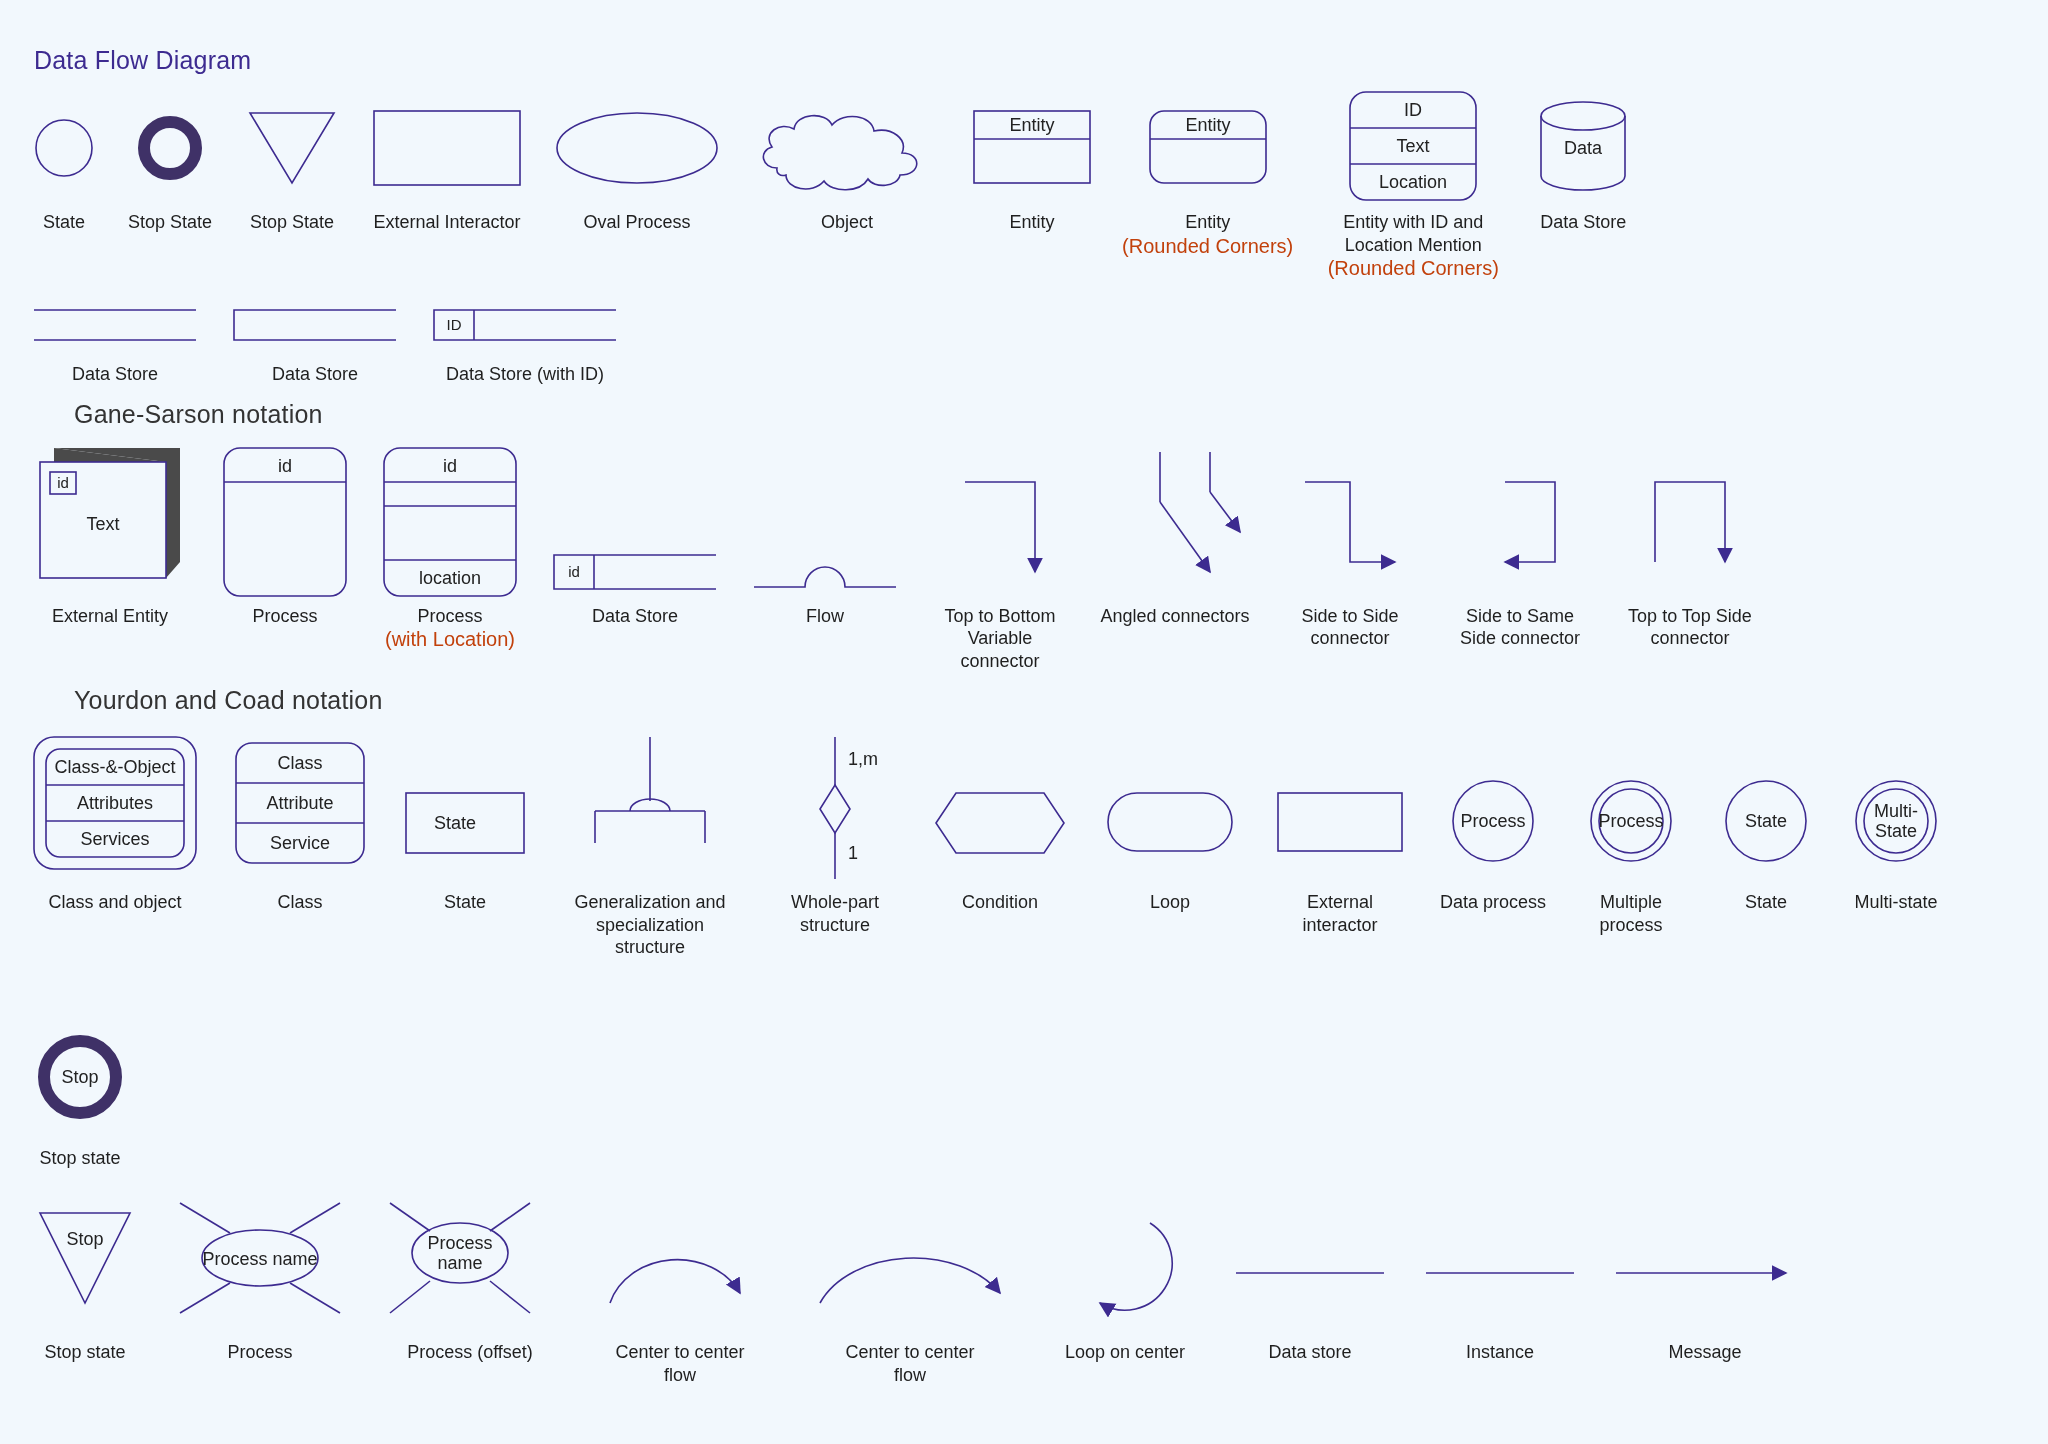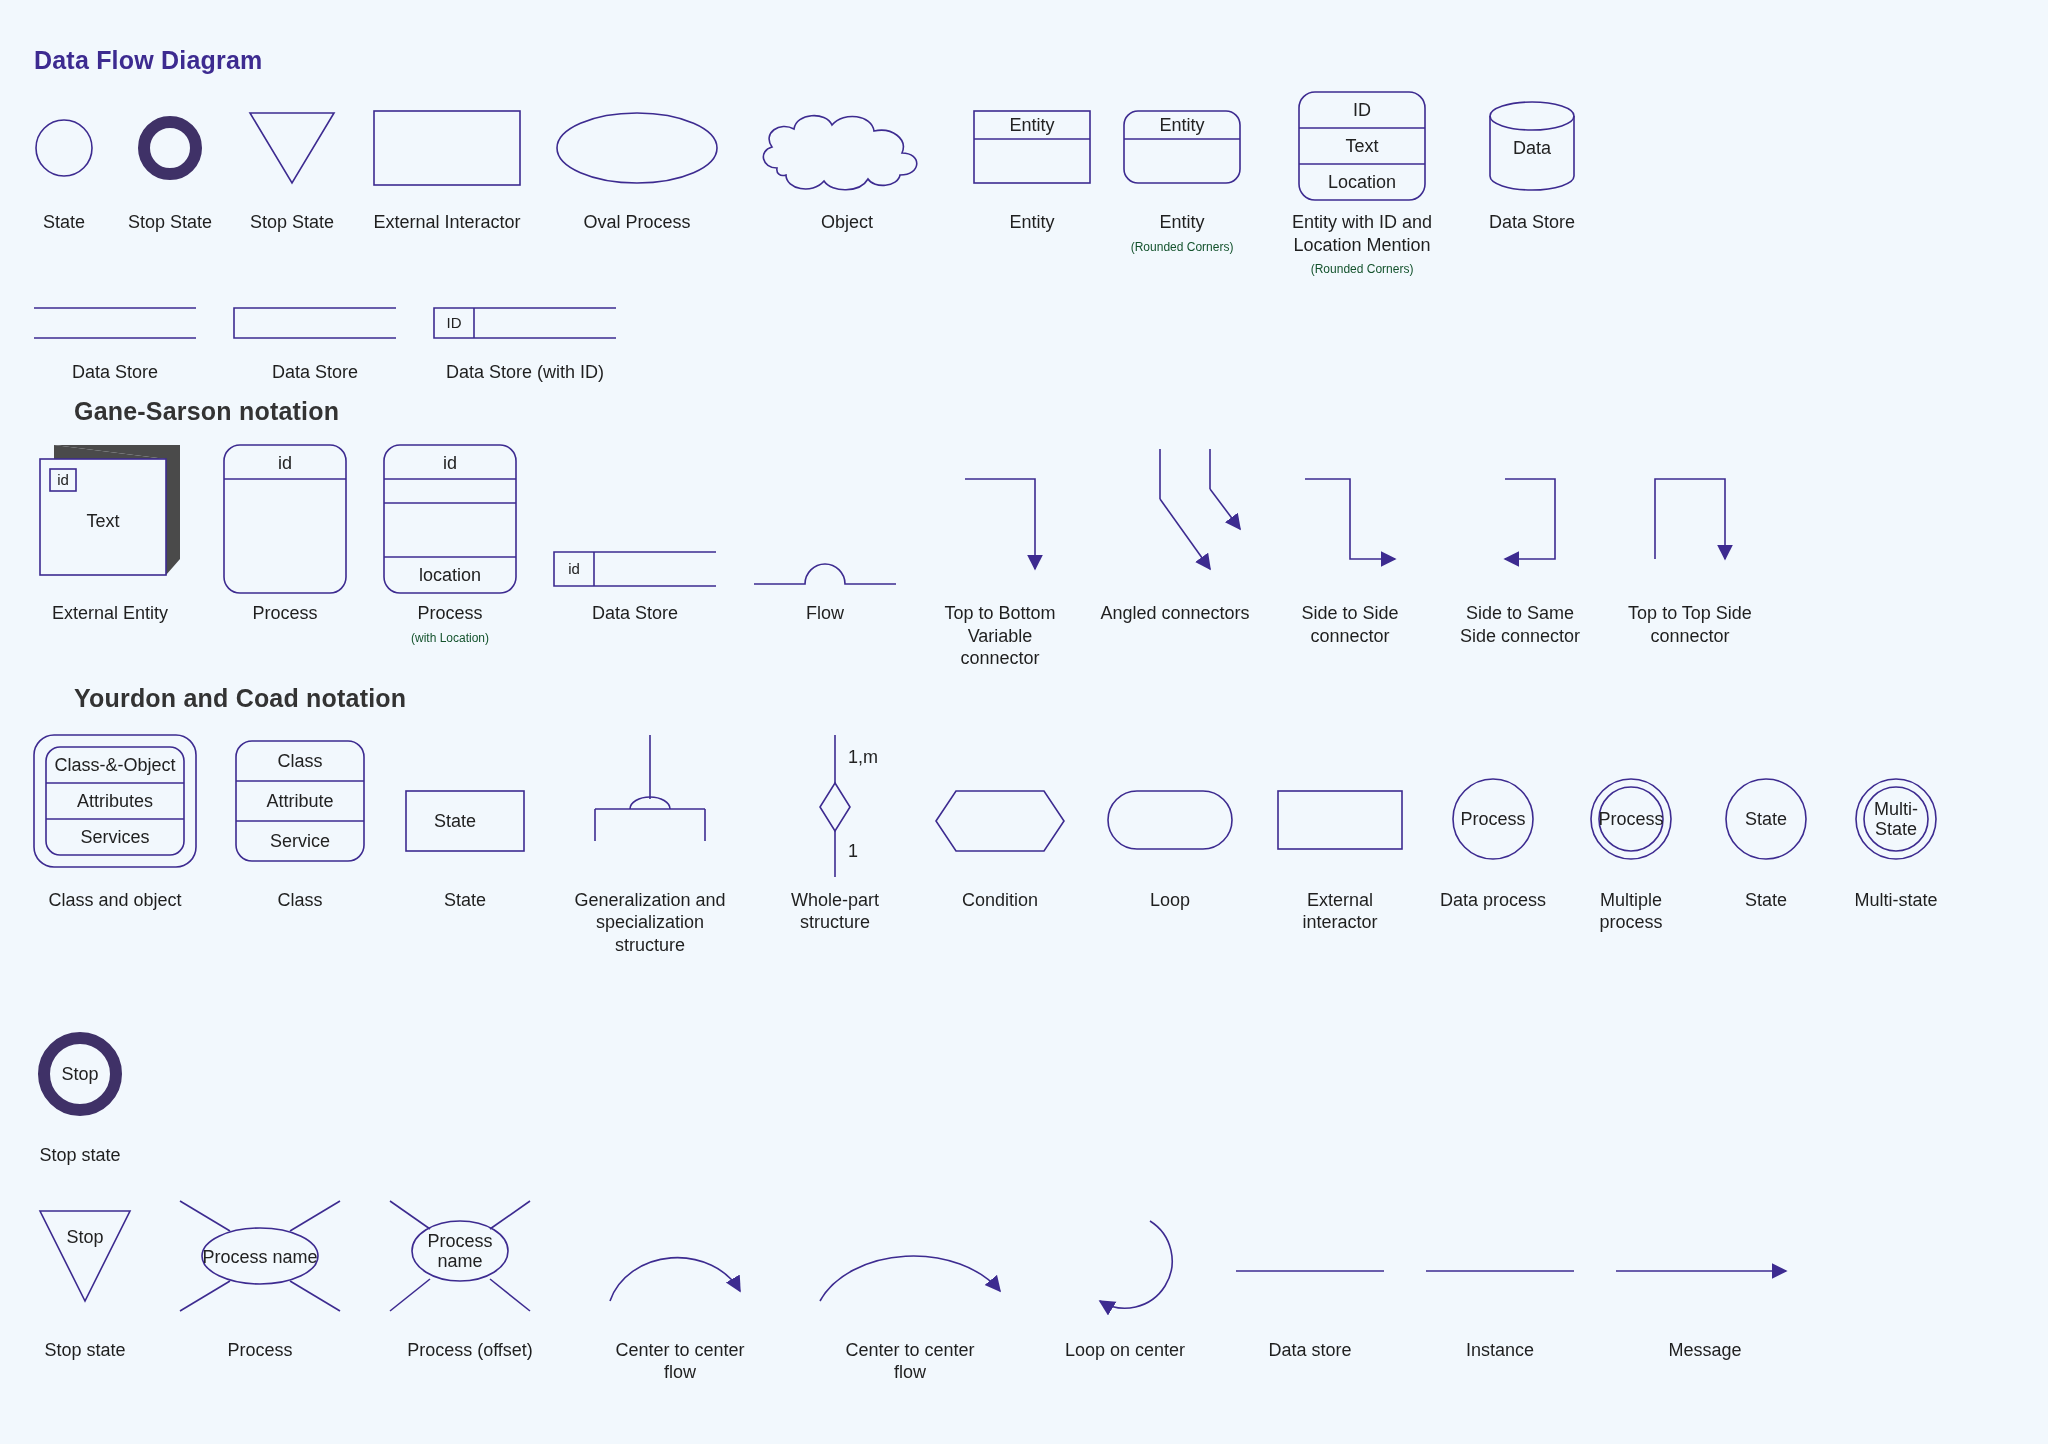--- a/index.html
+++ b/index.html
@@ -1,24 +1,24 @@
 <!DOCTYPE html>
 <html><head>
 <meta charset="utf-8">
 <style>
   html,body{margin:0;padding:0;background:#f2f8fd;font-family:"Segoe UI",Arial,sans-serif;color:#262626;}
   .page{box-sizing:border-box;width:2048px;min-height:1444px;padding:40px 30px 60px 30px;}
-  .section-title{font-size:25px;color:#3d2b90;margin:6px 0 18px 4px;letter-spacing:.2px;font-weight:bold;}
+  .section-title{font-size:25px;color:#3d2b90;margin:6px 0 18px 4px;letter-spacing:.2px;}
   .section-title.gray{color:#333;margin-left:44px;}
   .row{display:flex;flex-wrap:wrap;align-items:flex-start;gap:30px;margin-bottom:14px;}
   .item{display:flex;flex-direction:column;align-items:center;text-align:center;}
   .glyph{display:flex;align-items:center;justify-content:center;margin-bottom:8px;height:110px;}
   .item.tall .glyph{height:150px;}
   .label{font-size:18px;line-height:1.25;color:#1f1f1f;max-width:180px;}
-  .sub{font-size:12px;color:#14532d;}
+  .sub{font-size:20px;color:#c2410c;}
   svg{display:block;}
   .stroke{stroke:#3d2b90;stroke-width:1.6;fill:none;}
   .thick2{stroke:#3f3167;stroke-width:12;fill:none;}
   .solid{fill:#3d2b90;}
   .txt{font-size:18px;fill:#222;font-family:inherit;}
   .small{font-size:15px;}
 </style>
 </head>
 <body>
 

